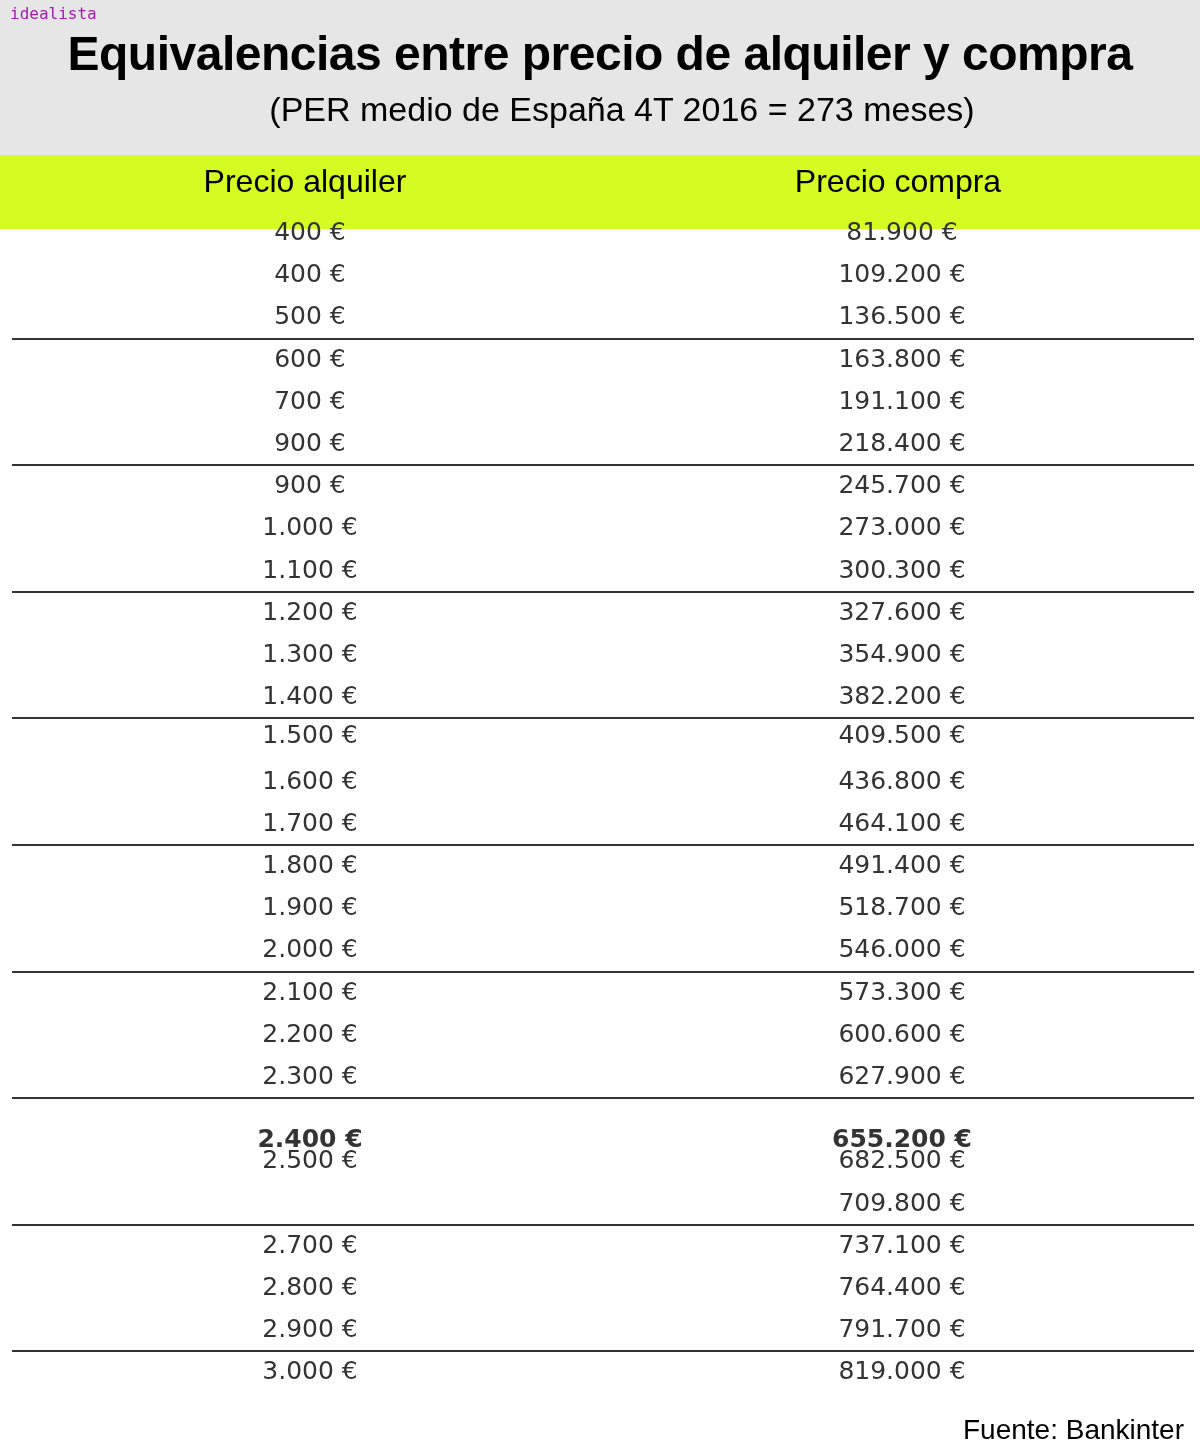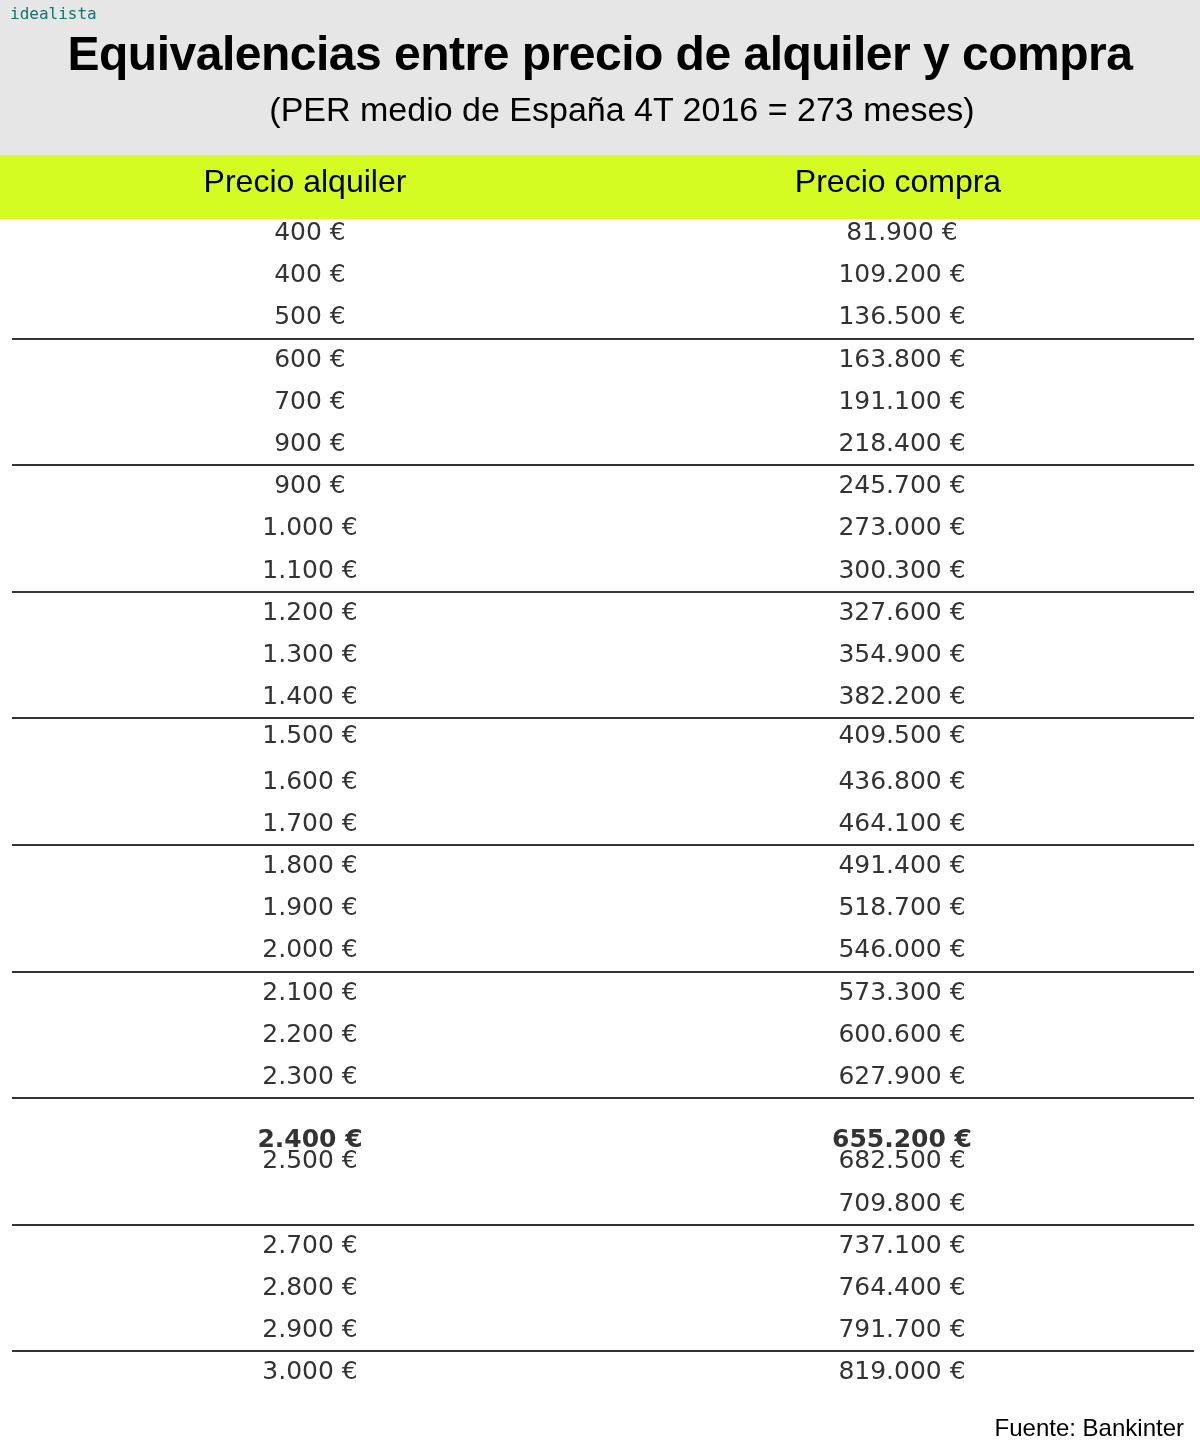--- a/index.html
+++ b/index.html
@@ -1,30 +1,30 @@
 <!DOCTYPE html>
 <html><head>
 <meta charset="utf-8">
 <style>
   html, body { margin:0; padding:0; }
   body { width:1200px; height:1454px; background:#ffffff; position:relative; overflow:hidden; font-family:"DejaVu Sans", sans-serif; }
   .header { position:absolute; left:0; top:0; width:1200px; height:155px; background:#e6e6e6; }
-  .brand { position:absolute; left:10px; top:4px; font-family:"DejaVu Sans Mono", monospace; font-size:16px; color:#0f766e; }
+  .brand { position:absolute; left:10px; top:4px; font-family:"DejaVu Sans Mono", monospace; font-size:16px; color:#a21caf; }
   .title { position:absolute; left:0; width:1200px; top:26px; text-align:center; font-family:"Liberation Sans", sans-serif; font-weight:bold; font-size:48px; color:#000; letter-spacing:-0.5px; }
   .subtitle { position:absolute; left:0; width:1200px; top:90px; text-align:center; font-family:"Liberation Sans", sans-serif; font-weight:normal; font-size:34px; color:#000;padding-left:22px; }
-  .thead { position:absolute; left:0; top:155px; width:1200px; height:64px; background:#d4fb22; }
+  .thead { position:absolute; left:0; top:155px; width:1200px; height:74px; background:#d4fb22; }
   .th { position:absolute; top:8px; font-family:"Liberation Sans", sans-serif; font-size:32px; color:#000; text-align:center; }
   .th.c1 { left:155px; width:300px; }
   .th.c2 { left:748px; width:300px; }
   .row { position:absolute; left:0; width:1200px; height:42px; }
   .cell { position:absolute; top:3px; font-family:"DejaVu Sans", sans-serif; font-size:25px; color:#333; }
   .cell.c1 { left:160px; width:300px; text-align:center; }
   .cell.c2 { left:752px; width:300px; text-align:center; }
   .sep { position:absolute; left:12px; width:1182px; height:2px; background:#333; }
-  .source { position:absolute; right:16px; top:1414px; font-family:"Liberation Sans", sans-serif; font-size:24px; color:#000; }
+  .source { position:absolute; right:16px; top:1414px; font-family:"Liberation Sans", sans-serif; font-size:28px; color:#000; }
 </style>
 </head>
 <body>
 
 <div class="header">
   <div class="brand">idealista</div>
   <div class="title">Equivalencias entre precio de alquiler y compra</div>
   <div class="subtitle">(PER medio de España 4T 2016 = 273 meses)</div>
 </div>
 

